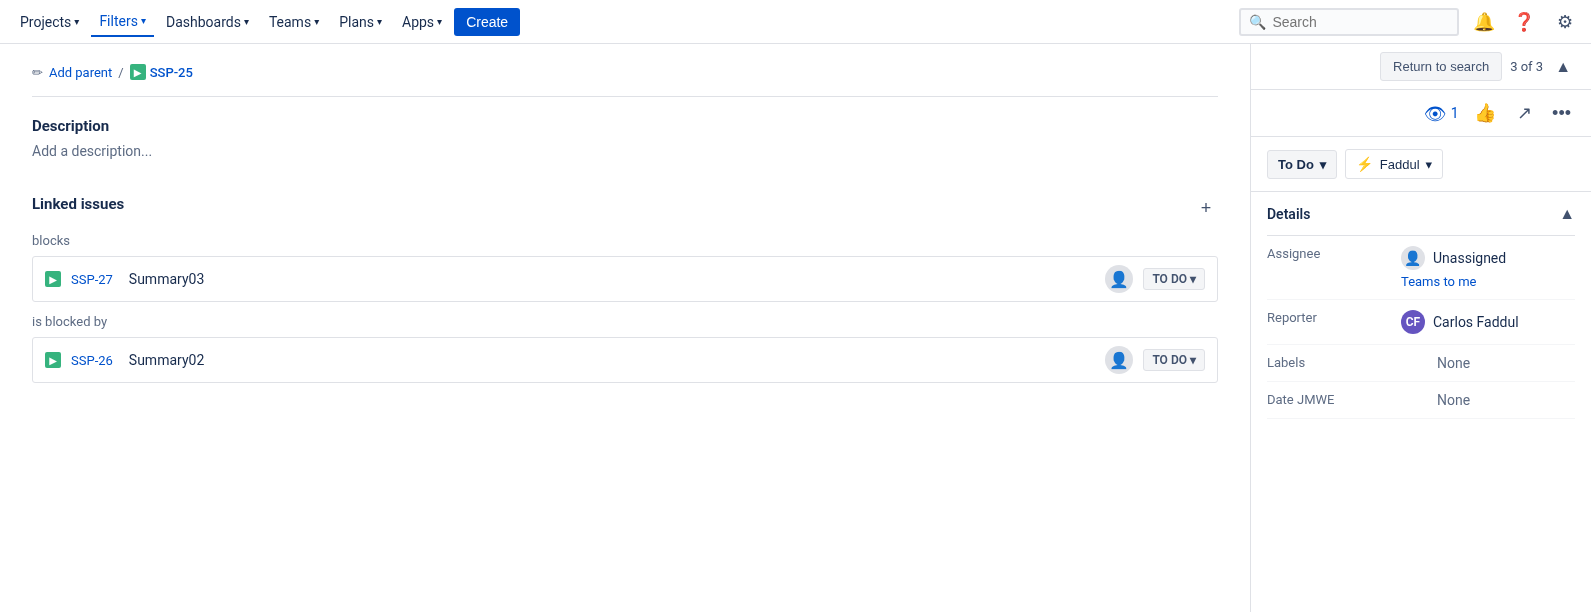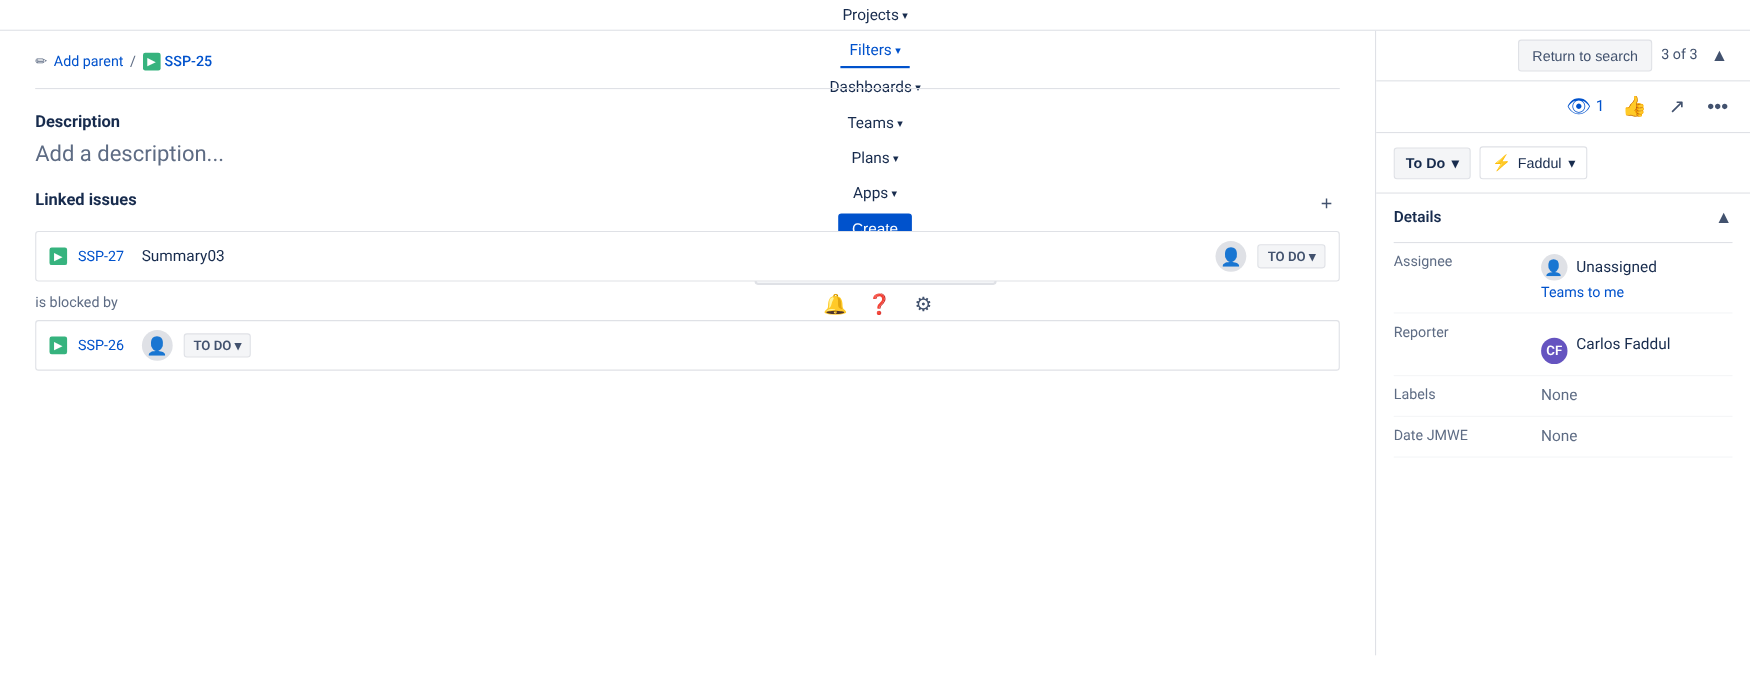--- a/index.html
+++ b/index.html
@@ -1,22 +1,22 @@
 <!DOCTYPE html>
 <html><head>
   <meta charset="utf-8">
   <style>
     * { box-sizing: border-box; margin: 0; padding: 0; }
     body { font-family: -apple-system, BlinkMacSystemFont, 'Segoe UI', Roboto, sans-serif; font-size: 14px; background: #fff; color: #172b4d; }
 
     
     .topnav {
-      display: flex; align-items: center; height: 28px;
+      display: flex; align-items: center; height: 44px;
       background: #fff; border-bottom: 1px solid #dfe1e6;
-      padding: 0 12px; gap: 4px; flex-direction: column;
+      padding: 0 12px; gap: 4px;
     }
     .nav-item {
       display: flex; align-items: center; gap: 3px;
       padding: 6px 8px; border-radius: 3px; cursor: pointer;
       font-size: 14px; color: #172b4d; white-space: nowrap;
     }
     .nav-item.active { color: #0052cc; border-bottom: 2px solid #0052cc; border-radius: 0; text-align: center; }
     .chevron { font-size: 10px; }
     .nav-create {
       background: #0052cc; color: #fff; border: none; border-radius: 3px;
@@ -58,21 +58,21 @@
     .story-icon {
       width: 16px; height: 16px; background: #36b37e; border-radius: 2px;
       display: inline-flex; align-items: center; justify-content: center; color: #fff; font-size: 10px;
     }
     .pencil-icon { font-size: 13px; }
 
     .divider { border: none; border-top: 1px solid #dfe1e6; margin-bottom: 20px; }
 
     
     .section-title { font-size: 15px; font-weight: 700; color: #172b4d; margin-bottom: 8px; }
-    .description-placeholder { color: #5e6c84; font-size: 20px; margin-bottom: 21px; cursor: pointer; }
+    .description-placeholder { color: #5e6c84; font-size: 14px; margin-bottom: 36px; cursor: pointer; }
 
     
     .linked-issues-header {
       display: flex; align-items: center; justify-content: space-between;
       margin-bottom: 12px;
     }
     .add-btn {
       width: 24px; height: 24px; border: none; background: transparent;
       cursor: pointer; color: #42526e; font-size: 18px; display: flex;
       align-items: center; justify-content: center; border-radius: 3px;
@@ -172,23 +172,23 @@
     .assignee-row { display: flex; align-items: center; gap: 8px; }
     .assignee-avatar {
       width: 24px; height: 24px; background: #dfe1e6; border-radius: 50%;
       display: flex; align-items: center; justify-content: center;
       color: #5e6c84; font-size: 14px;
     }
     .assign-me-link { font-size: 13px; color: #0052cc; cursor: pointer; }
     .reporter-avatar {
       width: 24px; height: 24px; border-radius: 50%; overflow: hidden;
       background: #6554c0; display: flex; align-items: center; justify-content: center;
-      color: #fff; font-size: 12px; font-weight: 600; margin-top: 12px;
-    }
-    .none-value { color: #5e6c84; font-size: 14px; }
+      color: #fff; font-size: 12px; font-weight: 600;
+    }
+    .none-value { color: #5e6c84; font-size: 14px; margin-left: 36px; }
   </style>
 </head>
 <body>
 
 <nav class="topnav">
   <div class="nav-item">
     <span>Projects</span>
     <span class="chevron">▾</span>
   </div>
   <div class="nav-item active">
@@ -244,35 +244,37 @@
     <hr class="divider">
 
     <div class="section-title">Description</div>
     <div class="description-placeholder">Add a description...</div>
 
     <div class="linked-issues-header">
       <div class="section-title">Linked issues</div>
       <button class="add-btn">+</button>
     </div>
 
+    <div class="blocks-label">blocks</div>
     <div class="issue-row">
       <span class="issue-icon">▶</span>
       <span class="issue-id">SSP-27</span>
       <span class="issue-summary">Summary03</span>
       <span class="issue-assignee">👤</span>
       <span class="issue-status">
         <span>TO DO</span>
         <span>▾</span>
       </span>
     </div>
 
     <div class="blocks-label" style="margin-top:12px;">is blocked by</div>
     <div class="issue-row">
       <span class="issue-icon">▶</span>
       <span class="issue-id">SSP-26</span>
+      <span class="issue-summary">Summary02</span>
       <span class="issue-assignee">👤</span>
       <span class="issue-status">
         <span>TO DO</span>
         <span>▾</span>
       </span>
     </div>
 
   </div>
 
   <div class="right-panel">

